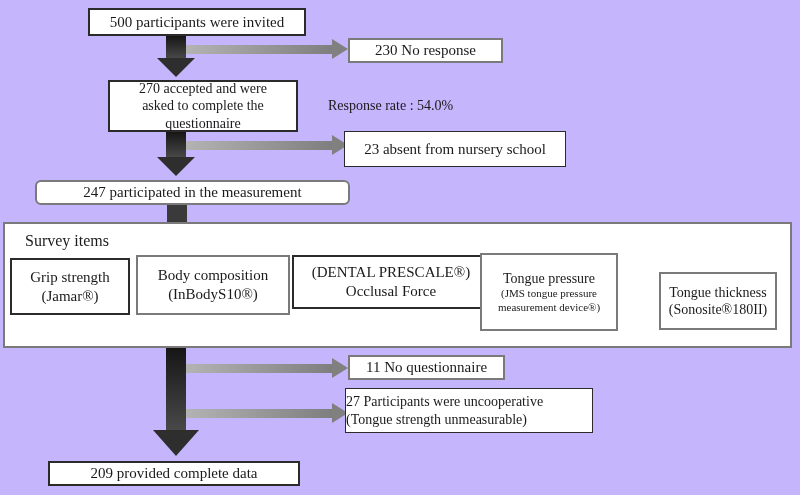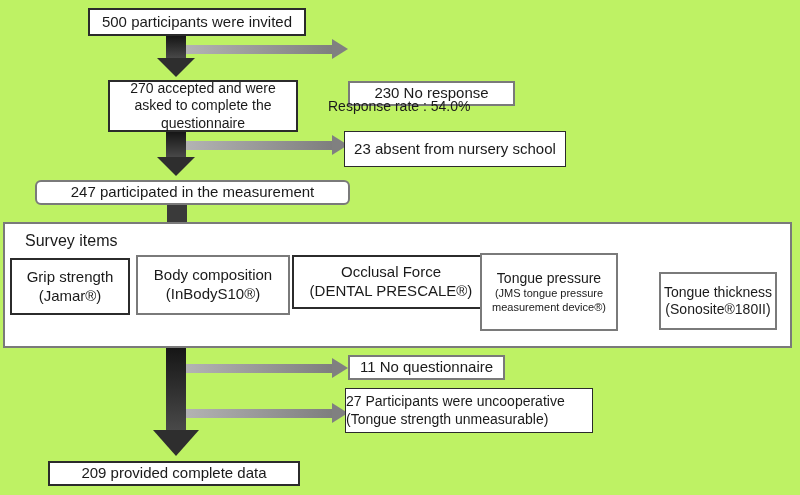--- a/index.html
+++ b/index.html
@@ -1,18 +1,18 @@
 <!DOCTYPE html>
 <html><head>
 <meta charset="utf-8">
 <style>
   html,body{margin:0;padding:0;background:#fff;}
   .canvas{
-    position:relative;width:800px;height:495px;background:#bef264;
-    font-family:Liberation Sans, sans-serif;color:#1a1a1a;overflow:hidden;
+    position:relative;width:800px;height:495px;background:#c4b5fd;
+    font-family:Liberation Serif, serif;color:#1a1a1a;overflow:hidden;
   }
   .box{
     position:absolute;background:#fff;border:2px solid #2b2b2b;
     display:flex;flex-direction:column;align-items:center;justify-content:center;
     text-align:center;font-size:15px;line-height:1.25;box-sizing:border-box;
   }
   .box.gray{border-color:#7a7a7a;}
   .box.thin{border-width:1.5px;}
   .label{position:absolute;font-size:16px;}
   
@@ -34,21 +34,21 @@
   <div class="box" style="left:88px;top:8px;width:218px;height:28px;">
     <span>500 participants were invited</span>
   </div>
 
   <div class="vstem" style="left:166px;top:36px;height:23px;"></div>
   <div class="vhead" style="left:157px;top:58px;"></div>
 
   <div class="hstem" style="left:186px;top:45px;width:147px;"></div>
   <div class="hhead" style="left:332px;top:39px;"></div>
 
-  <div class="box gray" style="left:348px;top:38px;width:167px;height:25px;margin-top:43px;">
+  <div class="box gray" style="left:348px;top:38px;width:155px;height:25px;">
     <span>230 No response</span>
   </div>
 
   <div class="box fs14" style="left:108px;top:80px;width:190px;height:52px;">
     <span>270 accepted and were</span>
     <span>asked to complete the questionnaire</span>
   </div>
 
   <div class="label fs14" style="left:328px;top:98px;">Response rate : 54.0%</div>
 
@@ -73,22 +73,22 @@
 
   <div class="box" style="left:10px;top:258px;width:120px;height:57px;">
     <span>Grip strength</span>
     <span>(Jamar®)</span>
   </div>
   <div class="box gray" style="left:136px;top:255px;width:154px;height:60px;">
     <span>Body composition</span>
     <span>(InBodyS10®)</span>
   </div>
   <div class="box" style="left:292px;top:255px;width:198px;height:54px;">
+    <span>(DENTAL PRESCALE®)</span>
     <span>Occlusal Force</span>
-    <span>(DENTAL PRESCALE®)</span>
   </div>
   <div class="box gray fs14" style="left:480px;top:253px;width:138px;height:78px;">
     <span>Tongue pressure</span>
     <span class="small2">(JMS tongue pressure</span>
     <span class="small2">measurement device®)</span>
   </div>
   <div class="box gray fs14" style="left:659px;top:256px;width:118px;height:58px;margin-top:16px;">
     <span>Tongue thickness</span>
     <span>(Sonosite®180II)</span>
   </div>

